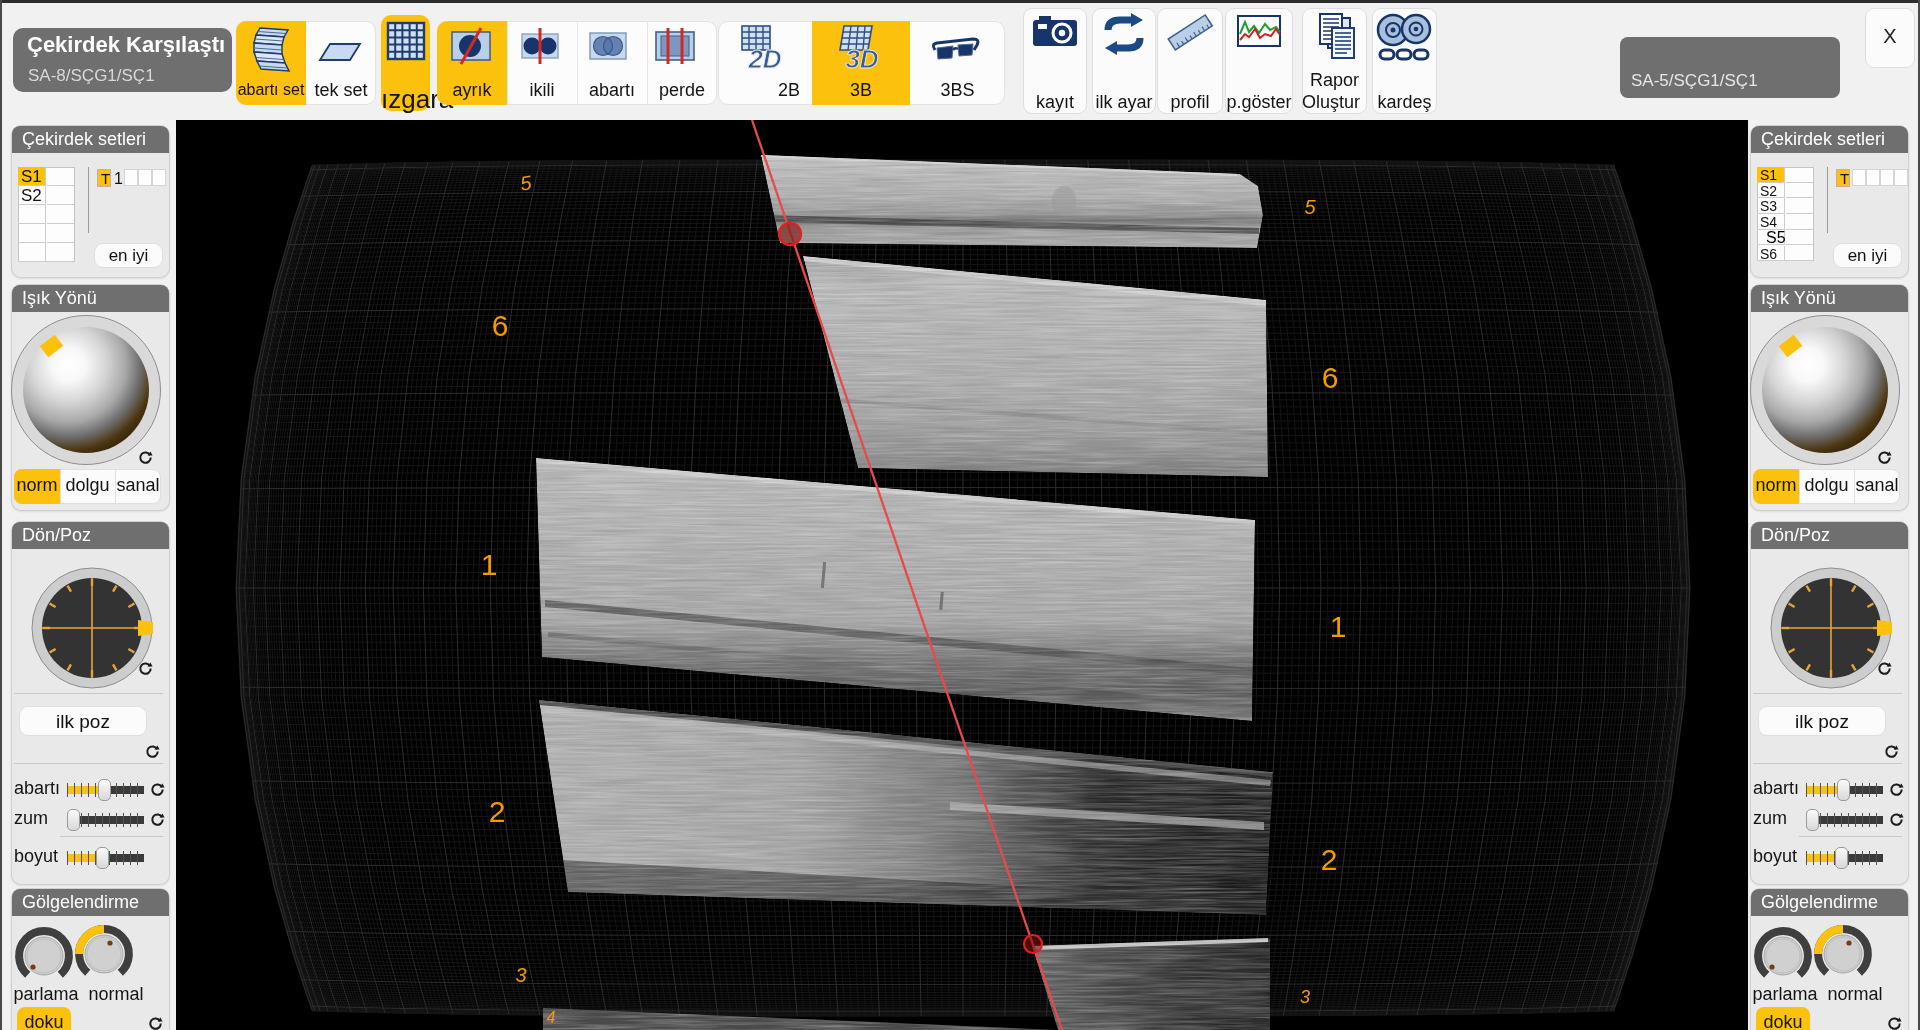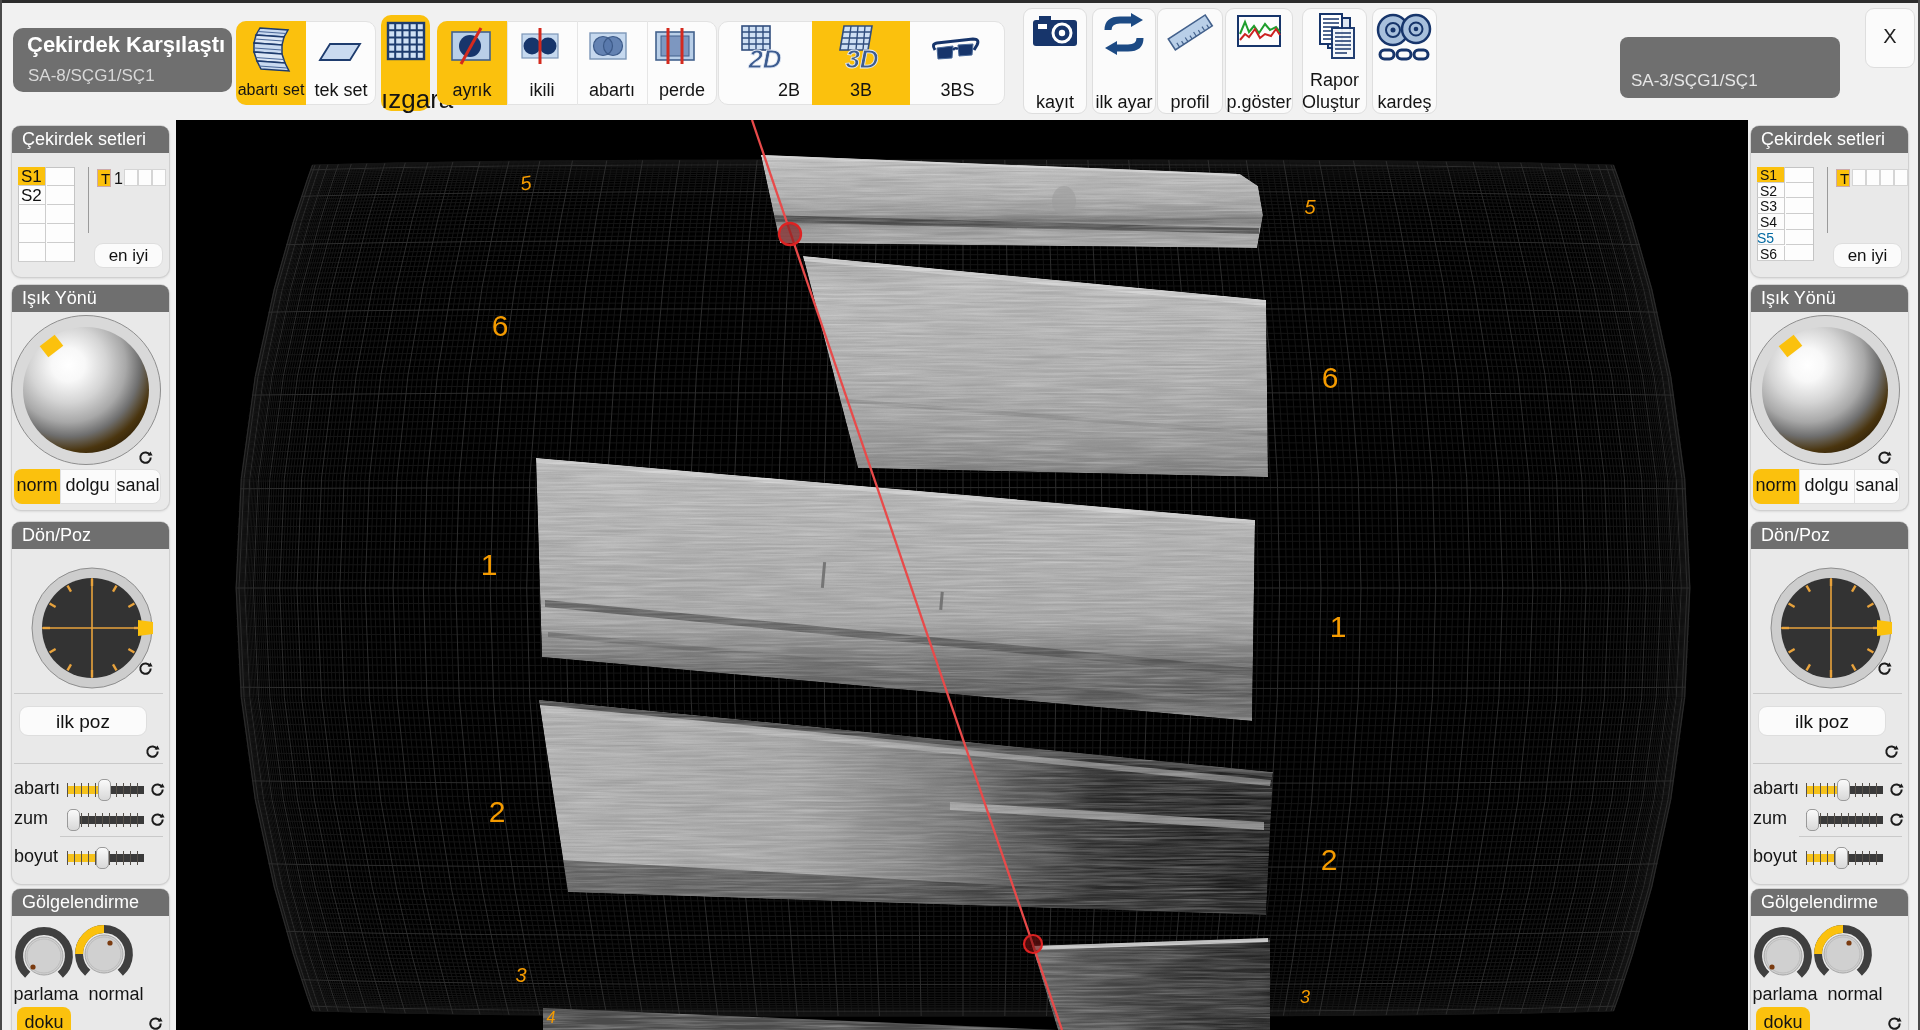--- a/index.html
+++ b/index.html
@@ -285,21 +285,21 @@
       <g fill="none" stroke="#17356b" stroke-width="3">
         <rect x="6" y="38" width="14" height="9" rx="4.5"></rect>
         <rect x="23" y="38" width="14" height="9" rx="4.5"></rect>
         <rect x="40" y="38" width="14" height="9" rx="4.5"></rect>
       </g>
     </svg></div>
 <div class="tlabel" style="left:1372px;top:92px;width:65px">kardeş</div>
 <div class="tlabel" style="left:1302px;top:70px;width:65px">Rapor</div>
 <div class="tlabel" style="left:1302px;top:92px;width:55px">Oluştur</div>
 <div class="a" style="left:1620px;top:37px;width:220px;height:61px;background:#6f6f6f;border-radius:8px">
-    <div style="position:absolute;left:11px;top:34px;font-size:17px;color:#e6e6e6">SA-3/SÇG1/SÇ1</div>
+    <div style="position:absolute;left:11px;top:34px;font-size:17px;color:#e6e6e6">SA-5/SÇG1/SÇ1</div>
   </div>
 <div class="wbtn" style="left:1865px;top:8px;width:50px;height:60px">
     <div style="position:absolute;left:0;right:0;top:16px;text-align:center;font-size:20px;color:#222">X</div>
   </div>
 <div class="panel" style="left:12px;top:126px;width:157px;height:151px"></div>
 <div class="ph" style="left:12px;top:126px;width:157px">Çekirdek setleri</div>
 <div class="a" style="left:18px;top:167px;width:57px;height:95px;background:#fdfdfd;border:1px solid #c4c4c4"></div>
 <div class="a" style="left:18px;top:167.0px;width:28px;height:19.0px;background:#fbc10d;border-right:1px solid #cdcdcd;border-bottom:1px solid #cdcdcd;font-size:17px;color:#111;padding-left:3px;line-height:19px">S1</div>
 <div class="a" style="left:47px;top:167.0px;width:27px;height:19.0px;border-bottom:1px solid #cdcdcd"></div>
 <div class="a" style="left:18px;top:186.0px;width:28px;height:19.0px;background:transparent;border-right:1px solid #cdcdcd;border-bottom:1px solid #cdcdcd;font-size:17px;color:#111;padding-left:3px;line-height:19px">S2</div>
@@ -420,21 +420,21 @@
 <div class="ph" style="left:1751px;top:126px;width:157px">Çekirdek setleri</div>
 <div class="a" style="left:1757px;top:167px;width:57px;height:94px;background:#fdfdfd;border:1px solid #c4c4c4"></div>
 <div class="a" style="left:1757px;top:167.0px;width:28px;height:15.7px;background:#fbc10d;border-right:1px solid #cdcdcd;border-bottom:1px solid #cdcdcd;font-size:14px;color:#111;padding-left:3px;line-height:16px">S1</div>
 <div class="a" style="left:1786px;top:167.0px;width:27px;height:15.7px;border-bottom:1px solid #cdcdcd"></div>
 <div class="a" style="left:1757px;top:182.7px;width:28px;height:15.7px;background:transparent;border-right:1px solid #cdcdcd;border-bottom:1px solid #cdcdcd;font-size:14px;color:#111;padding-left:3px;line-height:16px">S2</div>
 <div class="a" style="left:1786px;top:182.7px;width:27px;height:15.7px;border-bottom:1px solid #cdcdcd"></div>
 <div class="a" style="left:1757px;top:198.4px;width:28px;height:15.7px;background:transparent;border-right:1px solid #cdcdcd;border-bottom:1px solid #cdcdcd;font-size:14px;color:#111;padding-left:3px;line-height:16px">S3</div>
 <div class="a" style="left:1786px;top:198.4px;width:27px;height:15.7px;border-bottom:1px solid #cdcdcd"></div>
 <div class="a" style="left:1757px;top:214.1px;width:28px;height:15.7px;background:transparent;border-right:1px solid #cdcdcd;border-bottom:1px solid #cdcdcd;font-size:14px;color:#111;padding-left:3px;line-height:16px">S4</div>
 <div class="a" style="left:1786px;top:214.1px;width:27px;height:15.7px;border-bottom:1px solid #cdcdcd"></div>
-<div class="a" style="left:1757px;top:229.8px;width:28px;height:15.7px;background:transparent;border-right:1px solid #cdcdcd;border-bottom:1px solid #cdcdcd;font-size:14px;color:#0369a1;padding-left:0;line-height:16px">S5</div>
+<div class="a" style="left:1757px;top:229.8px;width:28px;height:15.7px;background:transparent;border-right:1px solid #cdcdcd;border-bottom:1px solid #cdcdcd;font-size:16px;color:#000000;padding-left:9px;line-height:16px">S5</div>
 <div class="a" style="left:1786px;top:229.8px;width:27px;height:15.7px;border-bottom:1px solid #cdcdcd"></div>
 <div class="a" style="left:1757px;top:245.5px;width:28px;height:15.7px;background:transparent;border-right:1px solid #cdcdcd;border-bottom:1px solid #cdcdcd;font-size:14px;color:#111;padding-left:3px;line-height:16px">S6</div>
 <div class="a" style="left:1786px;top:245.5px;width:27px;height:15.7px;border-bottom:1px solid #cdcdcd"></div>
 <div class="a" style="left:1827px;top:167px;width:1px;height:66px;background:#9a9a9a"></div>
 <div class="a" style="left:1836px;top:169px;width:14px;height:18px;background:#fbc10d;border:1px solid #caa; font-size:15px;line-height:17px;padding-left:3px;color:#111">T</div>
 <div class="a" style="left:1852px;top:169px;width:14px;height:17px;background:#fdfdfd;border:1px solid #d5d5d5"></div>
 <div class="a" style="left:1866px;top:169px;width:14px;height:17px;background:#fdfdfd;border:1px solid #d5d5d5"></div>
 <div class="a" style="left:1880px;top:169px;width:14px;height:17px;background:#fdfdfd;border:1px solid #d5d5d5"></div>
 <div class="a" style="left:1894px;top:169px;width:14px;height:17px;background:#fdfdfd;border:1px solid #d5d5d5"></div>
 <div class="wbtn" style="left:1833px;top:243px;width:69px;height:25px">

